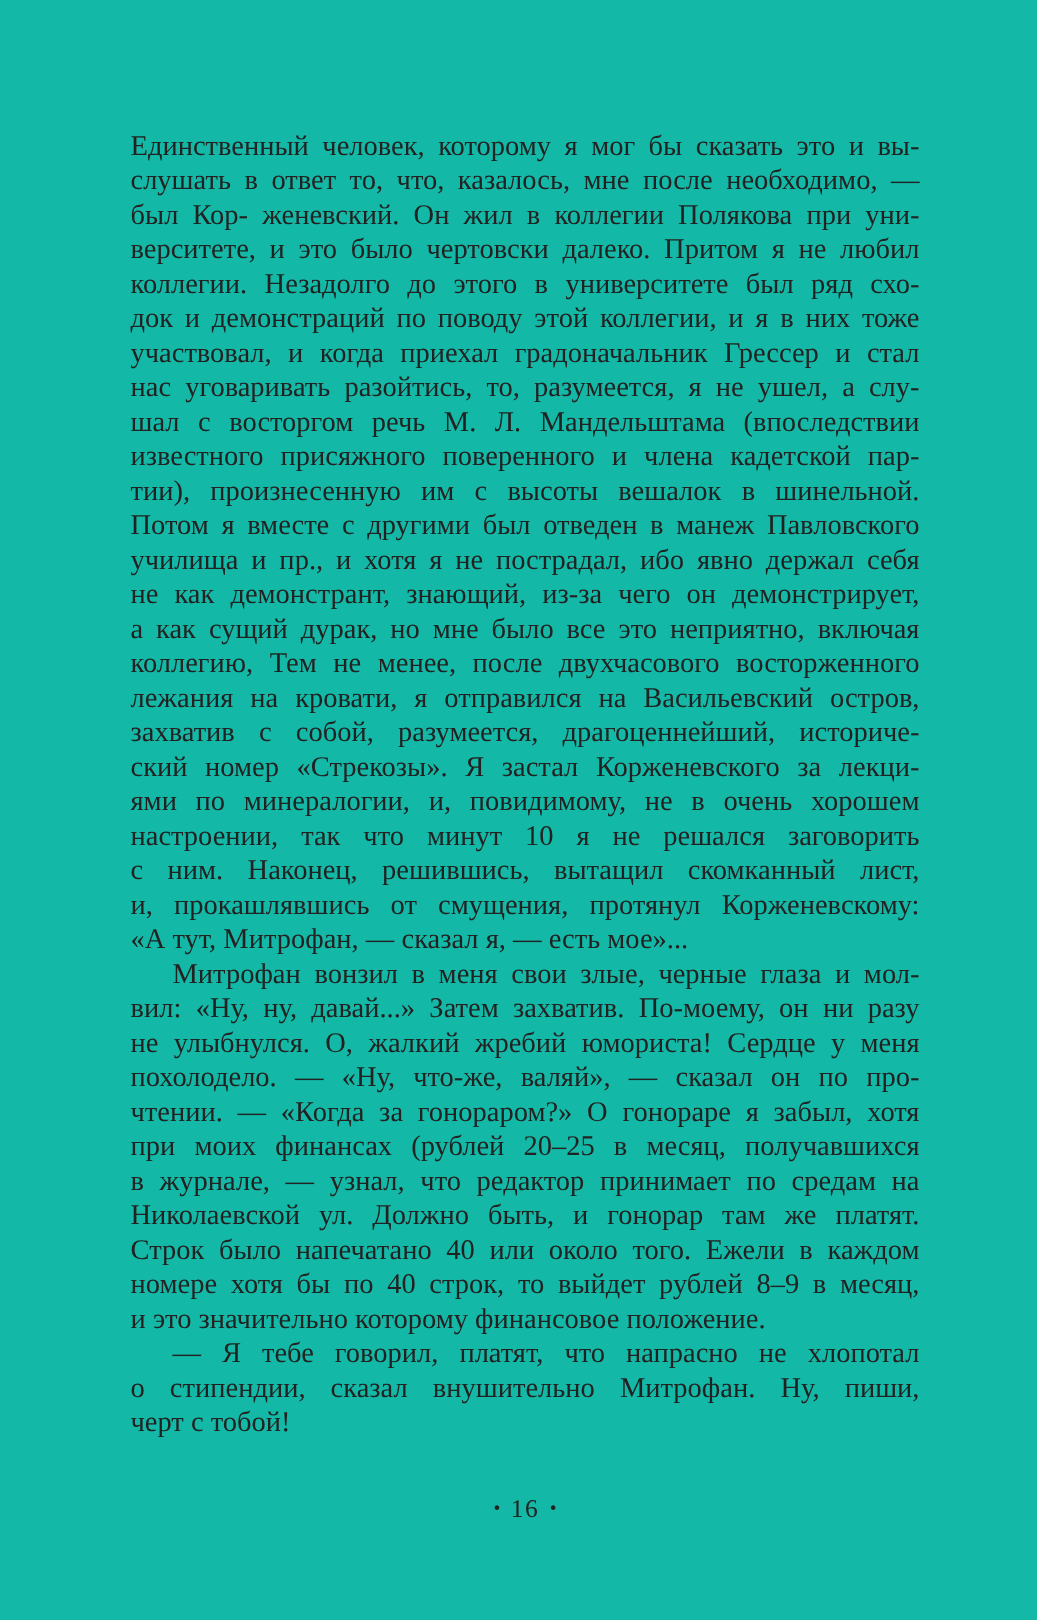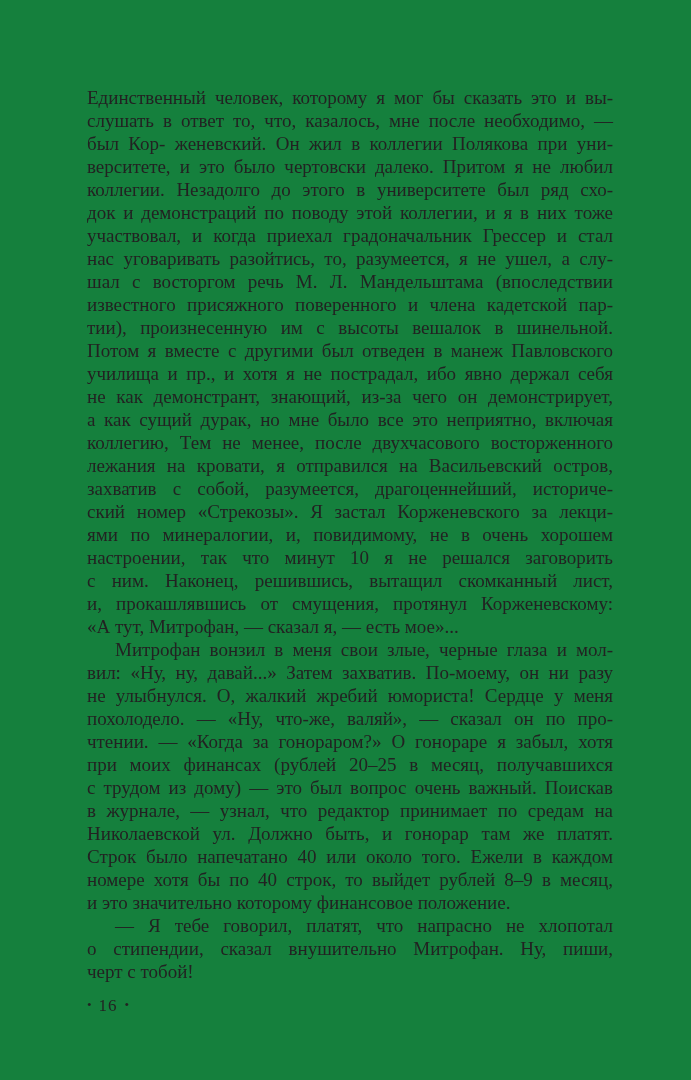--- a/index.html
+++ b/index.html
@@ -4,21 +4,21 @@
 <style>
   html, body {
     margin: 0;
     padding: 0;
     background: #ffffff;
   }
   .page {
     position: relative;
     width: 691px;
     height: 1080px;
-    background: #15803d;
+    background: #14b8a6;
     font-family: "Liberation Serif", "DejaVu Serif", serif;
     color: #222222;
     overflow: hidden;
   }
   .text-block {
     position: absolute;
     left: 87px;
     top: 86px;
     width: 526px;
   }
@@ -35,21 +35,21 @@
     -moz-text-align-last: left;
   }
   .line.indent {
     text-indent: 28px;
   }
   .folio {
     position: absolute;
     left: 87px;
     width: 526px;
     top: 993px;
-    text-align: left;
+    text-align: center;
     font-size: 17px;
     line-height: 23px;
     color: #222222;
   }
   .folio span {
     display: inline-block;
   }
   .folio .num {
     margin: 0 7px;
     letter-spacing: 1px;
@@ -87,21 +87,20 @@
       <div class="line">настроении, так что минут 10 я не решался заговорить</div>
       <div class="line">с ним. Наконец, решившись, вытащил скомканный лист,</div>
       <div class="line">и, прокашлявшись от смущения, протянул Корженевскому:</div>
       <div class="line last">«А тут, Митрофан, — сказал я, — есть мое»...</div>
       <div class="line indent">Митрофан вонзил в меня свои злые, черные глаза и мол-</div>
       <div class="line">вил: «Ну, ну, давай...» Затем захватив. По-моему, он ни разу</div>
       <div class="line">не улыбнулся. О, жалкий жребий юмориста! Сердце у меня</div>
       <div class="line">похолодело. — «Ну, что-же, валяй», — сказал он по про-</div>
       <div class="line">чтении. — «Когда за гонораром?» О гонораре я забыл, хотя</div>
       <div class="line">при моих финансах (рублей 20–25 в месяц, получавшихся</div>
-      <div class="line">с трудом из дому) — это был вопрос очень важный. Поискав</div>
       <div class="line">в журнале, — узнал, что редактор принимает по средам на</div>
       <div class="line">Николаевской ул. Должно быть, и гонорар там же платят.</div>
       <div class="line">Строк было напечатано 40 или около того. Ежели в каждом</div>
       <div class="line">номере хотя бы по 40 строк, то выйдет рублей 8–9 в месяц,</div>
       <div class="line last">и это значительно которому финансовое положение.</div>
       <div class="line indent">— Я тебе говорил, платят, что напрасно не хлопотал</div>
       <div class="line">о стипендии, сказал внушительно Митрофан. Ну, пиши,</div>
       <div class="line last">черт с тобой!</div>
     </div>
   <div class="folio">

